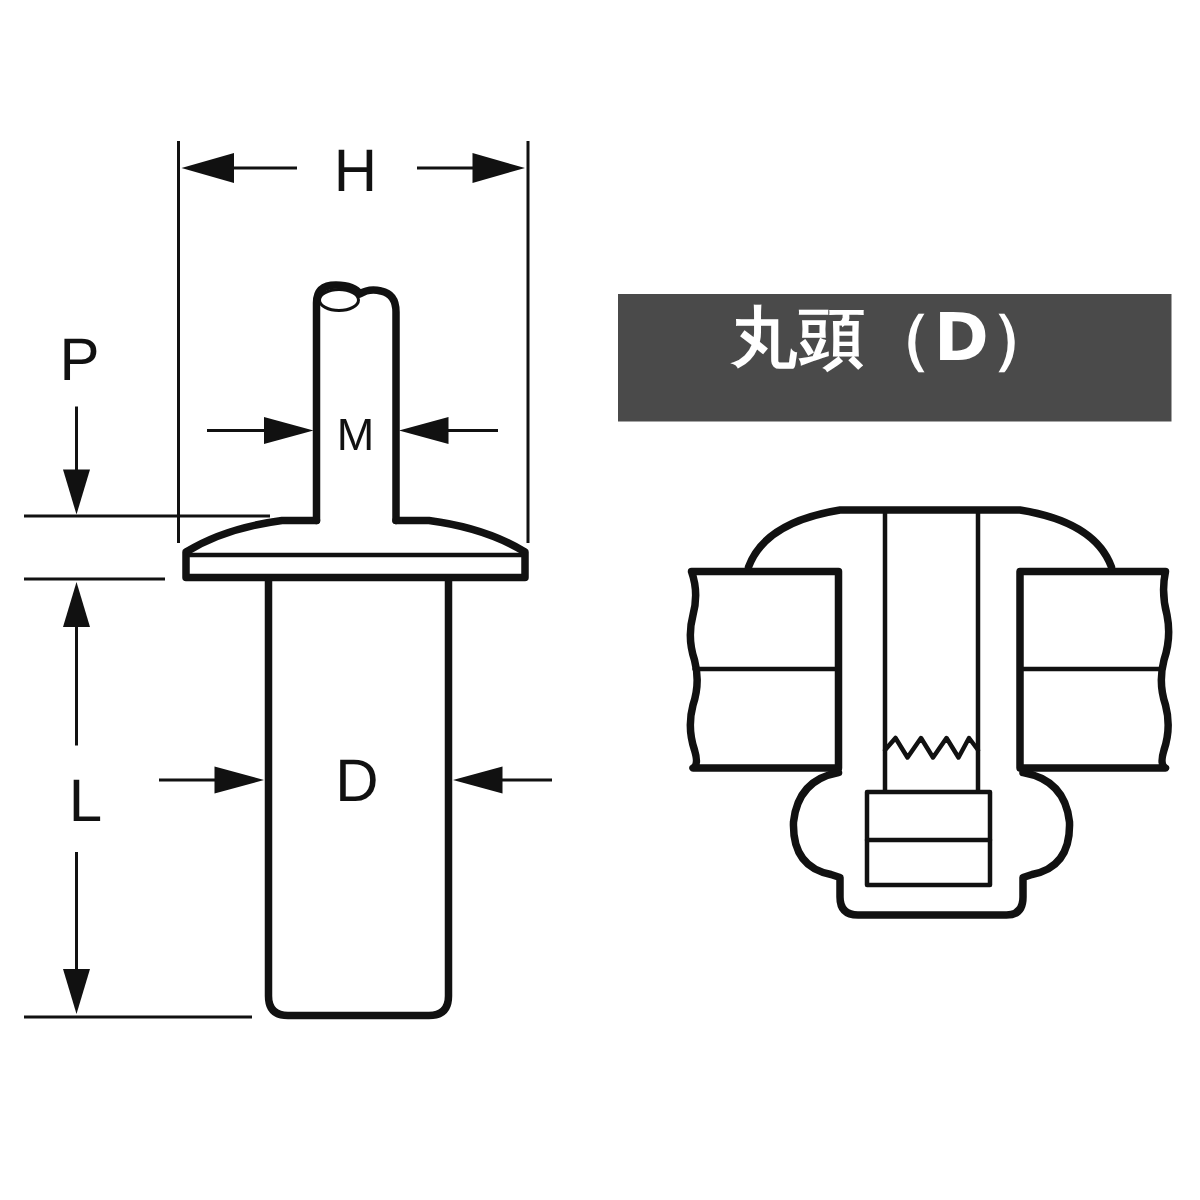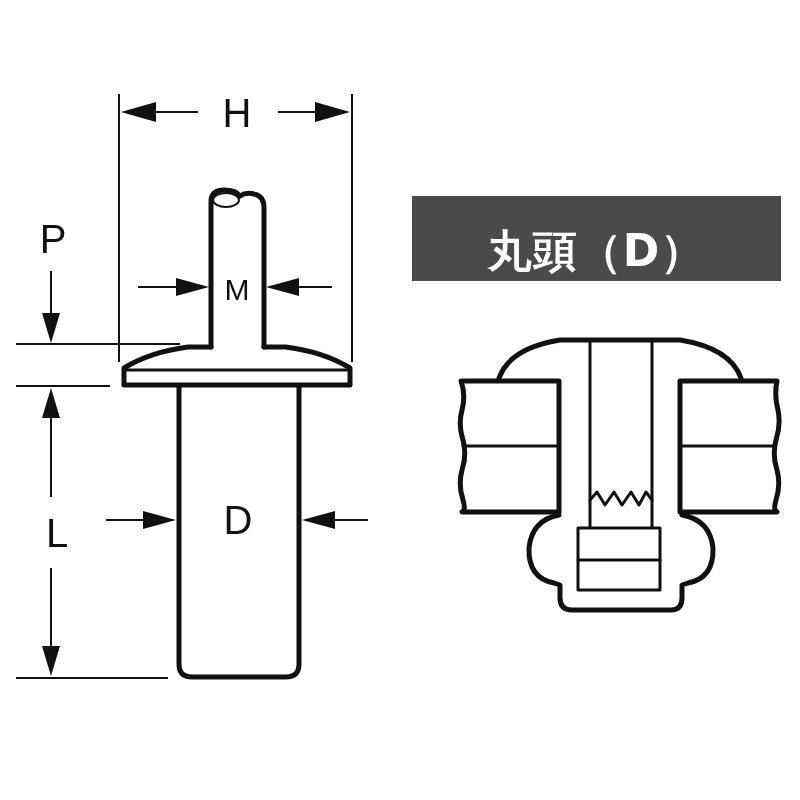--- a/index.html
+++ b/index.html
@@ -9,21 +9,21 @@
     .thick { stroke-width: 5; }
     .mid { stroke-width: 3; }
     .thin { stroke-width: 2; }
     .dim { stroke-width: 2; fill: none; stroke: #111111; }
     .arrow { fill: #111111; stroke: none; }
     .label { font-family: "Liberation Sans", sans-serif; fill: #111111; text-anchor: middle; }
     .label-lg { font-size: 40px; }
     .label-sm { font-size: 30px; }
     .title-box {
       position: absolute; left: 412px; top: 196px; width: 369px; height: 85px;
-      background: #4a4a4a; display: flex; align-items: flex-end; justify-content: center;
+      background: #4a4a4a; display: flex; align-items: flex-start; justify-content: center;
     }
     .title-text {
       color: #ffffff; font-family: "DejaVu Sans", "Liberation Sans", sans-serif;
       font-size: 44px; font-weight: bold; letter-spacing: 1px;
     }
   </style>
 </head>
 <body>
 
 <svg id="diagram" viewBox="0 0 800 800" xmlns="http://www.w3.org/2000/svg">

